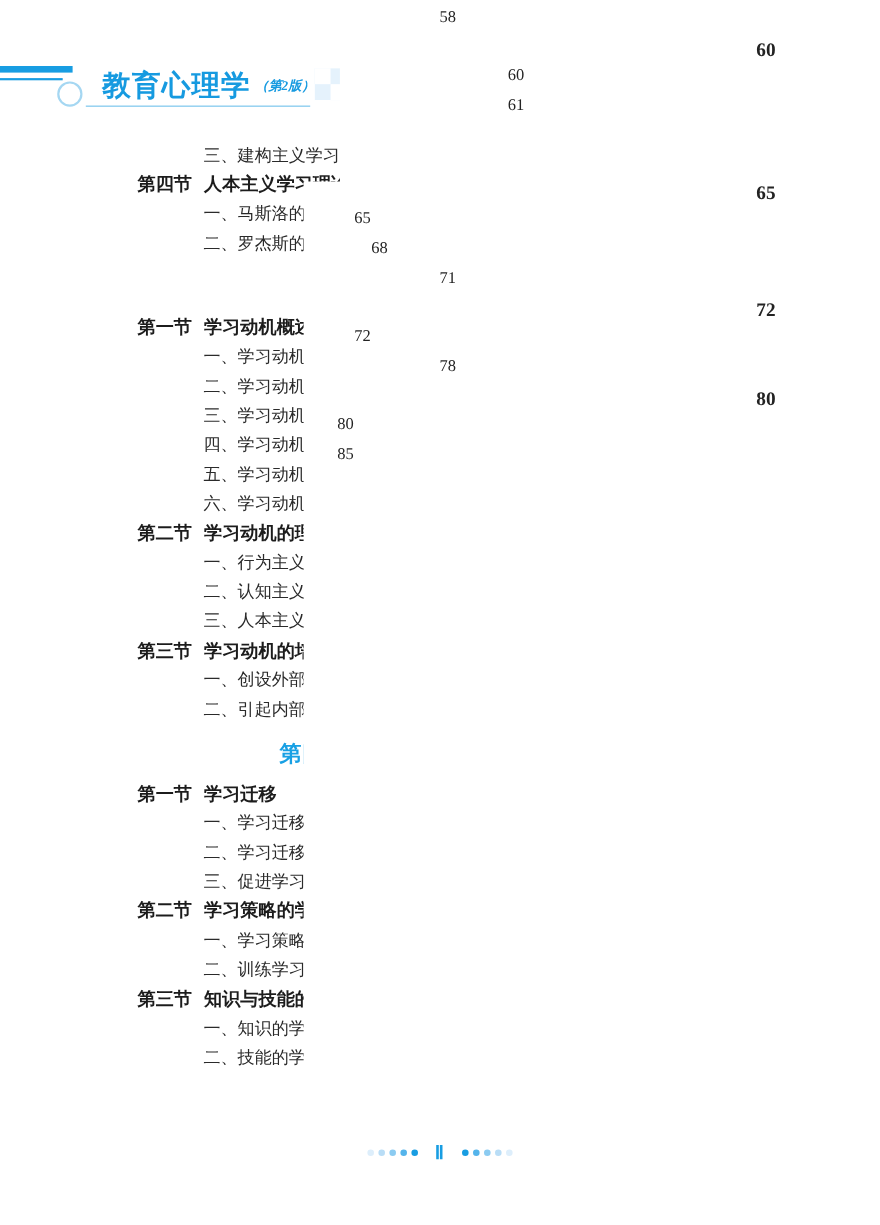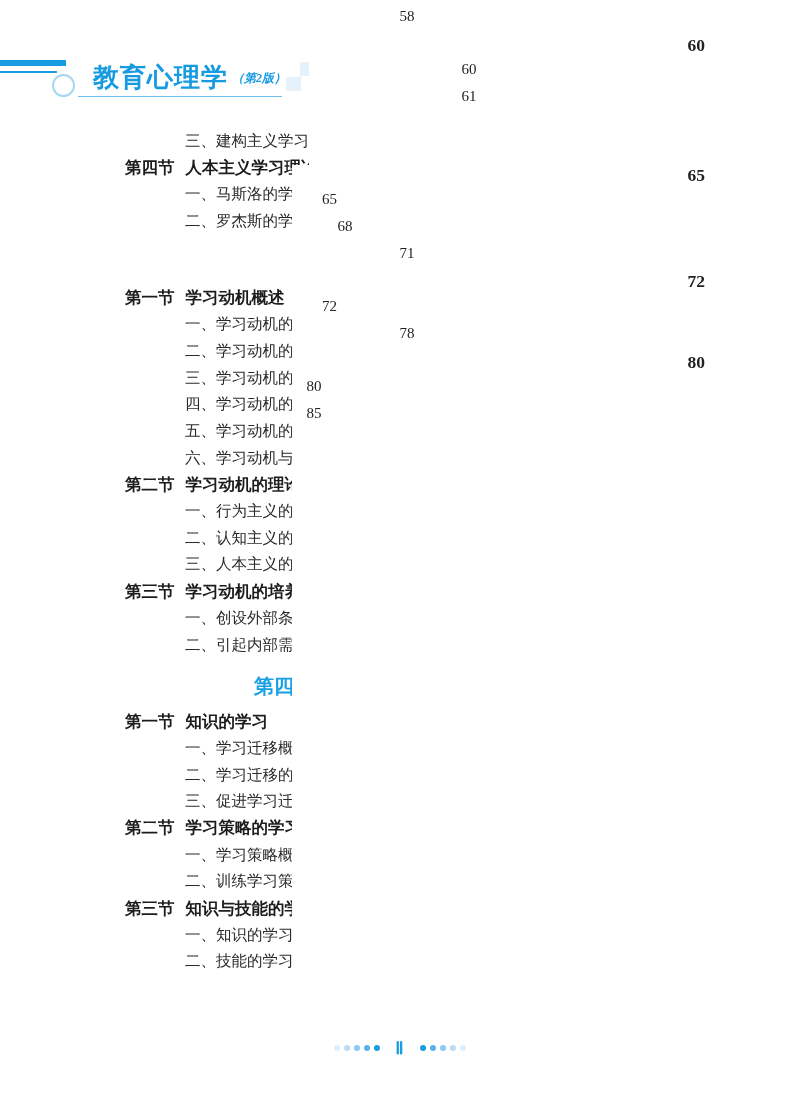--- a/index.html
+++ b/index.html
@@ -156,21 +156,21 @@
         <span class="page">60</span>
       </div>
       <div class="row sub">
         <span class="label">二、引起内部需要，转化学生学习动机</span>
         <span class="leader"></span>
         <span class="page">61</span>
       </div>
       <div class="chapter"><span class="ch-num">第四章</span><span class="ch-title">学习迁移与不同类型的学习</span></div>
       <div class="row section">
         <span class="sec-num">第一节</span>
-        <span class="label">知识的学习</span>
+        <span class="label">学习迁移</span>
         <span class="leader"></span>
         <span class="page">65</span>
       </div>
       <div class="row sub">
         <span class="label">一、学习迁移概述</span>
         <span class="leader"></span>
         <span class="page">65</span>
       </div>
       <div class="row sub">
         <span class="label">二、学习迁移的理论</span>

